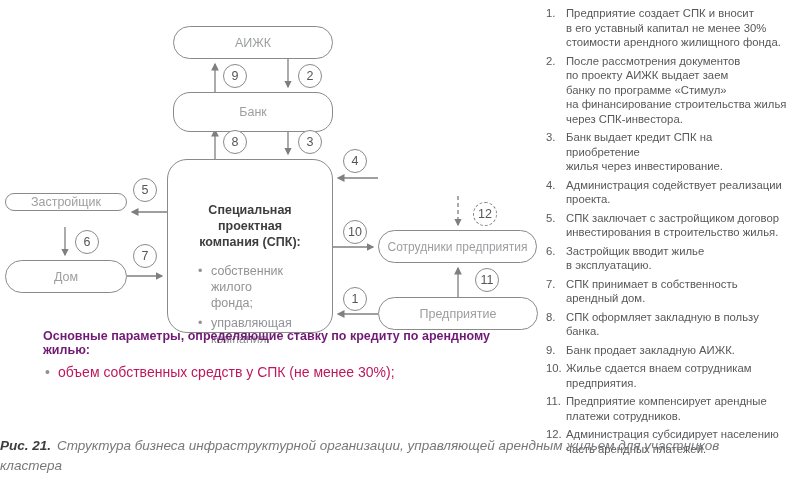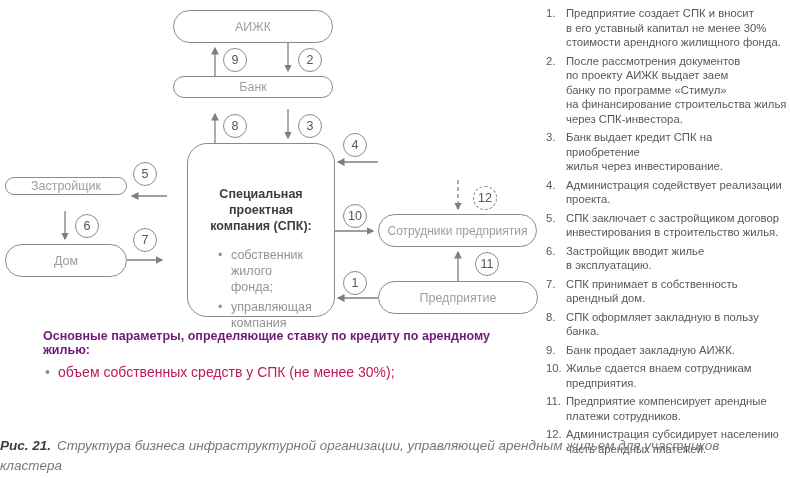--- a/index.html
+++ b/index.html
@@ -5,21 +5,21 @@
   * { margin: 0; padding: 0; box-sizing: border-box; }
   html, body { background: #ffffff; }
   body {
     font-family: "Liberation Sans", "DejaVu Sans", sans-serif;
     width: 790px; height: 478px; position: relative; overflow: hidden;
     color: #58585a;
   }
   .stage { position: absolute; inset: 0; }
 
   
-  .diagram { position: absolute; left: 0; top: 0; width: 545px; height: 330px; }
+  .diagram { position: absolute; left: 0; top: 16px; width: 545px; height: 330px; }
   .node {
     position: absolute;
     border: 1.4px solid #8a8a8a;
     border-radius: 17px;
     display: flex; align-items: center; justify-content: center;
     font-size: 12.5px; color: #9c9ea0; text-align: center;
     background: #fff;
   }
   .node-spk {
     border-radius: 20px;
@@ -103,23 +103,23 @@
         <line x1="378" y1="162" x2="338" y2="162" marker-end="url(#ah)"></line>
         <line x1="333" y1="231" x2="373" y2="231" marker-end="url(#ah)"></line>
         <line x1="458" y1="180" x2="458" y2="209" stroke-dasharray="4 3" marker-end="url(#ah)"></line>
         <line x1="458" y1="281" x2="458" y2="252" marker-end="url(#ah)"></line>
         <line x1="378" y1="298" x2="338" y2="298" marker-end="url(#ah)"></line>
       </g>
     </svg>
 
     <div class="node" style="left:173px; top:10px; width:160px; height:33px;">АИЖК</div>
 
-    <div class="node" style="left:173px; top:76px; width:160px; height:22px;">Банк</div>
-
-    <div class="node node-spk" style="left:167px; top:143px; width:148px; height:174px;margin-left:20px;">
+    <div class="node" style="left:173px; top:76px; width:160px; height:40px;">Банк</div>
+
+    <div class="node node-spk" style="left:167px; top:143px; width:166px; height:174px;">
       <div class="spk-title">Специальная проектная
 компания (СПК):</div>
       <ul class="spk-bullets">
         <li>собственник жилого
 фонда;</li>
         <li>управляющая компания</li>
       </ul>
     </div>
 
     <div class="node" style="left:5px; top:177px; width:122px; height:18px;">Застройщик</div>

